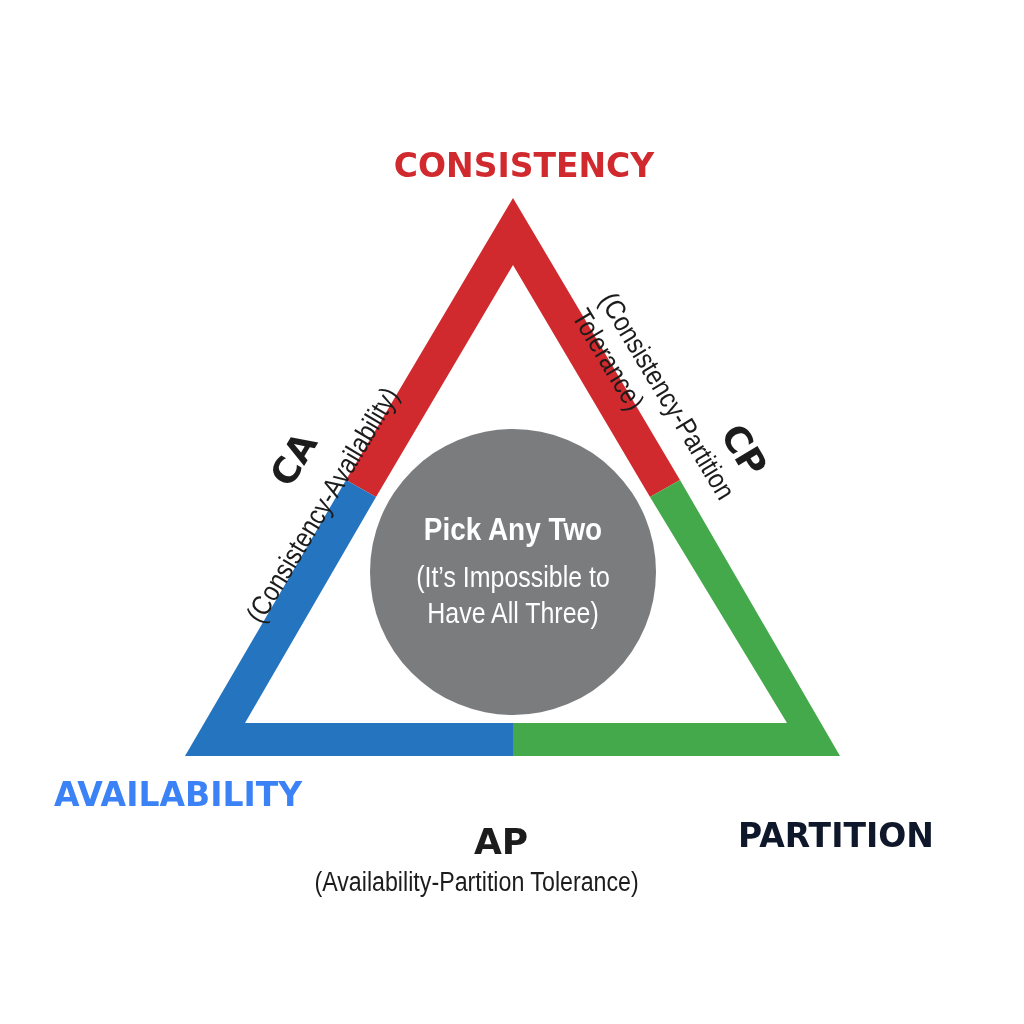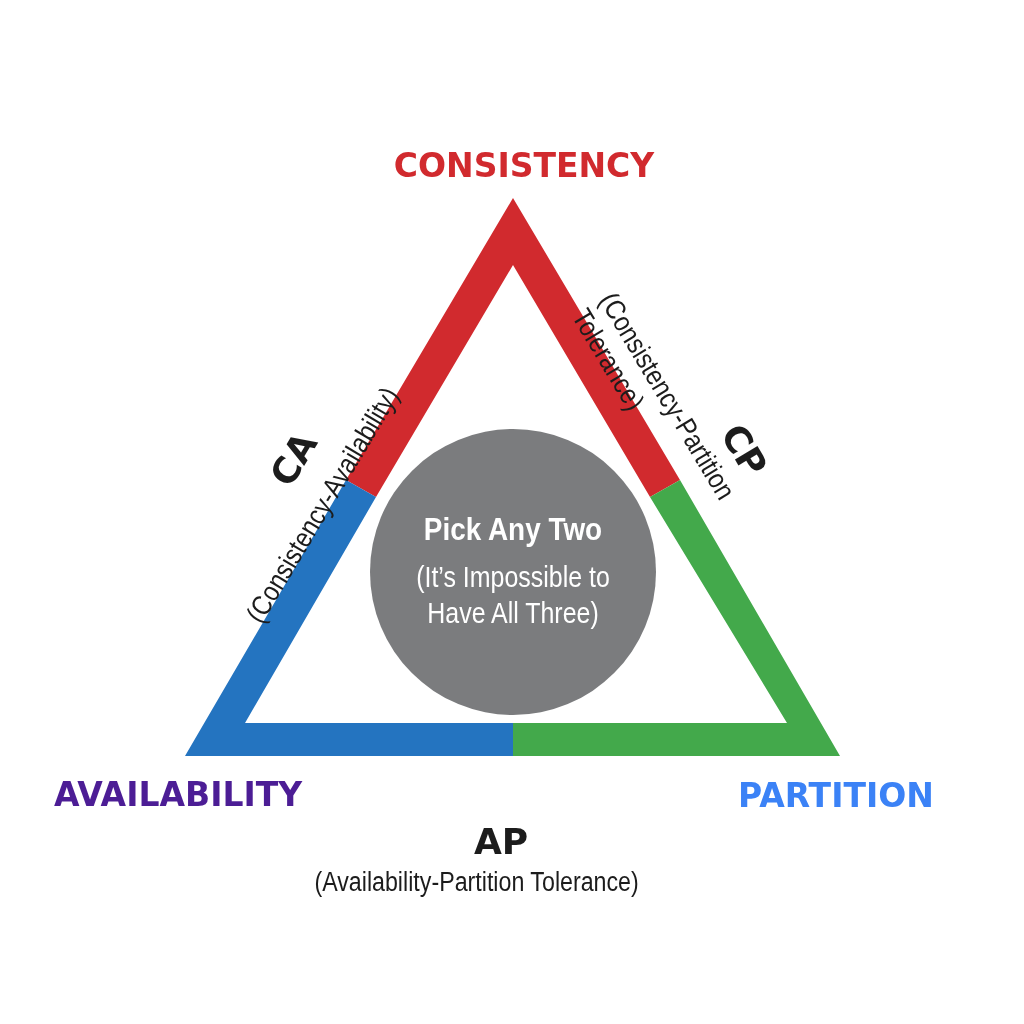--- a/index.html
+++ b/index.html
@@ -34,25 +34,25 @@
 
     <polygon points="680,480 840,756 513,756 513,723 787,723 650,497" fill="#43a94b"></polygon>
 
     <circle cx="513" cy="572" r="143" fill="#7b7c7e"></circle>
   </svg>
 
   <div class="label vertex v-top" style="color:#d12a2e;">
     <span>CONSISTENCY</span>
   </div>
 
-  <div class="label vertex v-left" style="color:#4c1d95;">
+  <div class="label vertex v-left" style="color:#3b82f6;">
     <span>AVAILABILITY</span>
   </div>
 
-  <div class="label vertex v-right" style="color:#3b82f6;">
+  <div class="label vertex v-right" style="color:#0f172a;margin-top:40px;">
     <div>PARTITION</div>
   </div>
 
   <div class="rot" style="left:262px; top:472px; transform: rotate(-59deg);">
     <span class="pair-code">CA</span>
   </div>
   <div class="rot" style="left:240px; top:612px; transform: rotate(-59deg);">
     <span class="pair-desc" style="font-size:28px; transform-origin:0 0;">(Consistency-Availability)</span>
   </div>
 

